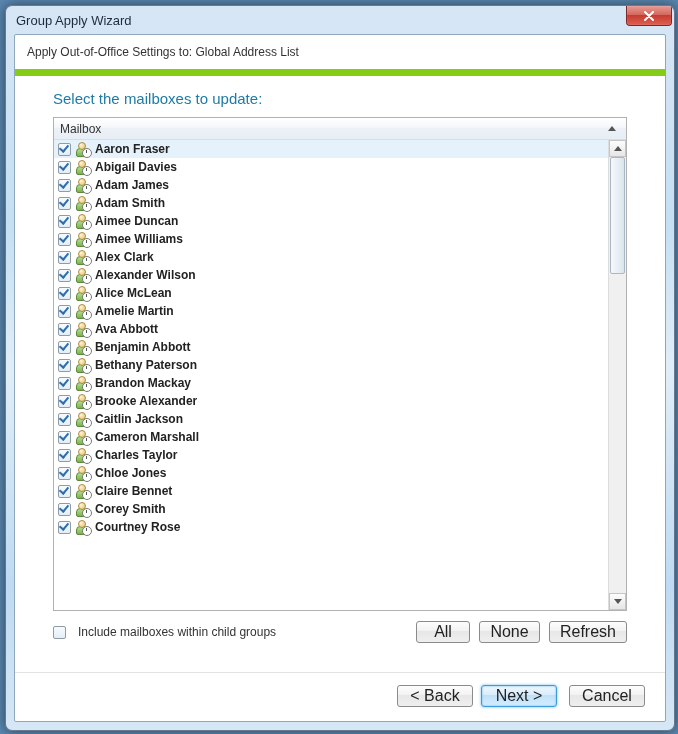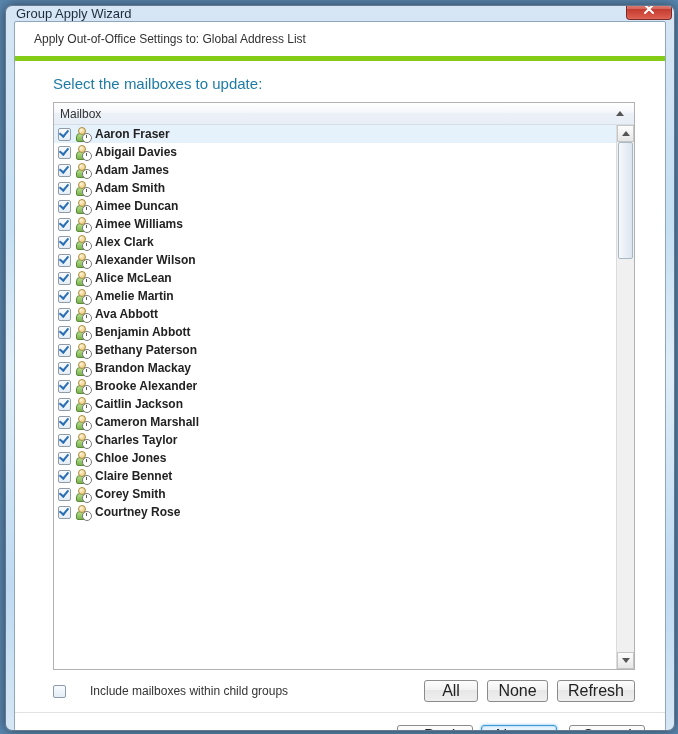--- a/index.html
+++ b/index.html
@@ -59,41 +59,41 @@
   .client {
     margin: 0 8px 8px 8px;
     flex: 1;
     background: #ffffff;
     border: 1px solid #8fa7bd;
     border-radius: 2px;
     display: flex;
     flex-direction: column;
   }
   .subheader {
-    padding: 10px 12px 10px 19px;
-    border-bottom: 5px solid #84cc16;
+    padding: 10px 12px 10px 12px;
+    border-bottom: 7px solid #84cc16;
     color: #333;
     font-size: 12px;
   }
   .content {
     flex: 1;
-    padding: 14px 30px 10px 38px;
+    padding: 14px 38px 10px 38px;
     display: flex;
     flex-direction: column;
     min-height: 0;
   }
   .section-title {
     color: #1e7ba6;
     font-size: 15px;
     margin-bottom: 10px;
   }
   
   .list-wrap {
     border: 1px solid #b1b1b1;
-    height: 568px;
+    height: 494px;
     box-sizing: border-box;
     display: flex;
     flex-direction: column;
     overflow: hidden;
   }
   .list-header {
     background: linear-gradient(180deg, #ffffff 0%, #f4f7fb 45%, #ecf1f7 46%, #e7eef5 100%);
     border-bottom: 1px solid #d6dde5;
     height: 21px;
     display: flex;
@@ -218,21 +218,21 @@
     border:1px solid #a9b8c7;
     border-radius:2px;
   }
   
   .under-row {
     margin-top: 10px;
     display: flex;
     align-items: center;
   }
   .under-row .left {
-    display:flex;align-items:center;gap:20px;flex:1;
+    display:flex;align-items:center;gap:8px;flex:1;
   }
   .under-row .left .lbl { color:#333; }
   .btn {
     height: 22px;
     min-width: 54px;
     padding: 0 10px;
     border: 1px solid #8b8b8b;
     border-radius: 3px;
     background: linear-gradient(180deg,#fdfdfd 0%,#f2f2f2 45%,#e7e7e7 46%,#efefef 100%);
     font-family: inherit;

